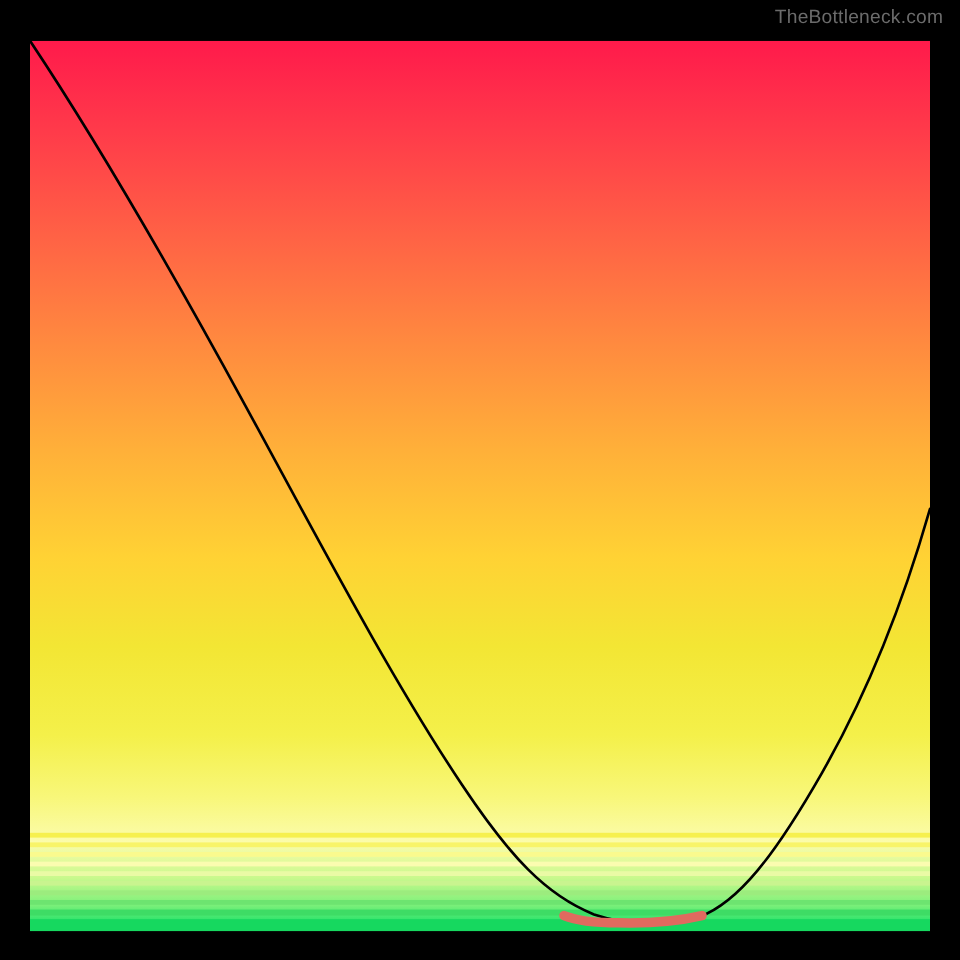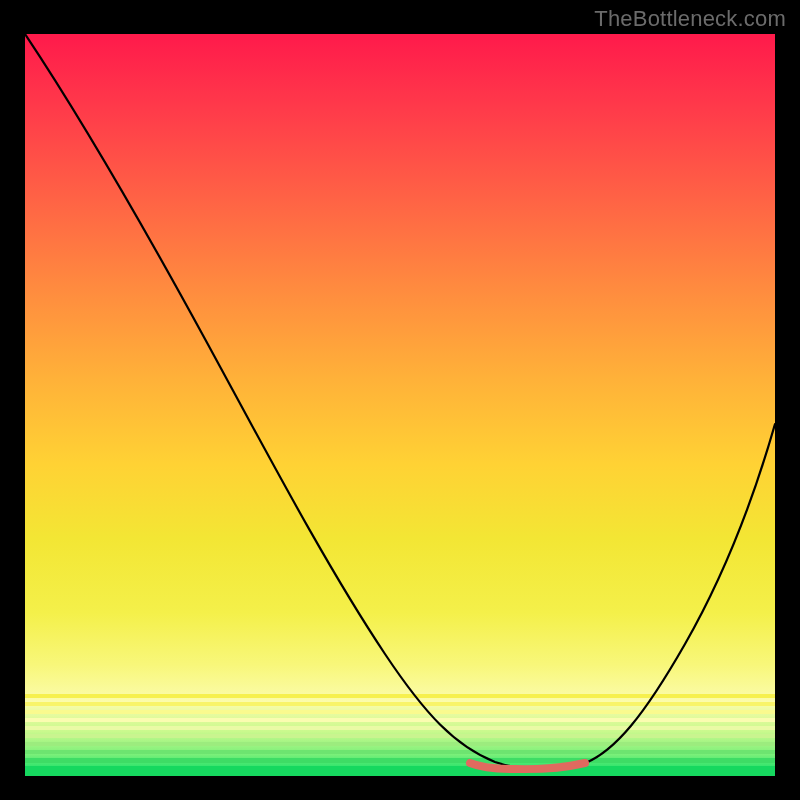--- a/index.html
+++ b/index.html
@@ -14,21 +14,21 @@
     position: relative;
     width: 800px;
     height: 800px;
     background: #000;
   }
   .wordmark {
     position: absolute;
     top: 6px;
     right: 14px;
     color: #6b6b6b;
-    font-size: 22px;
+    font-size: 16px;
     letter-spacing: 0.2px;
     z-index: 3;
   }
   .plot-clip {
     position: absolute;
     left: 25px;
     top: 34px;
     width: 750px;
     height: 742px;
     overflow: hidden;

